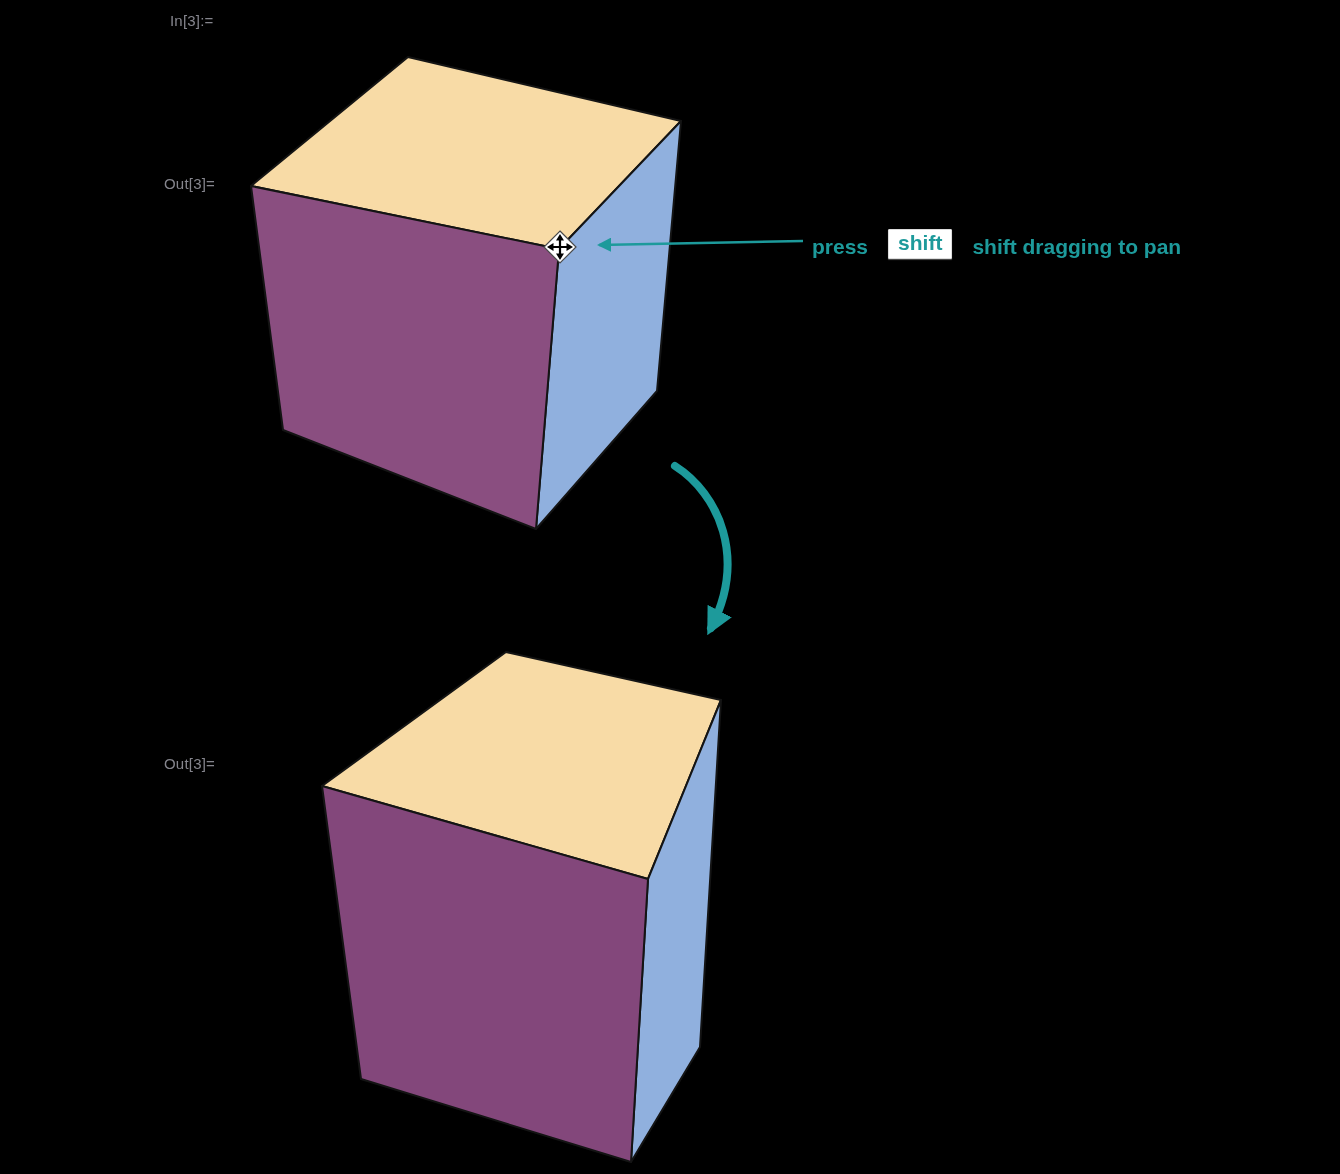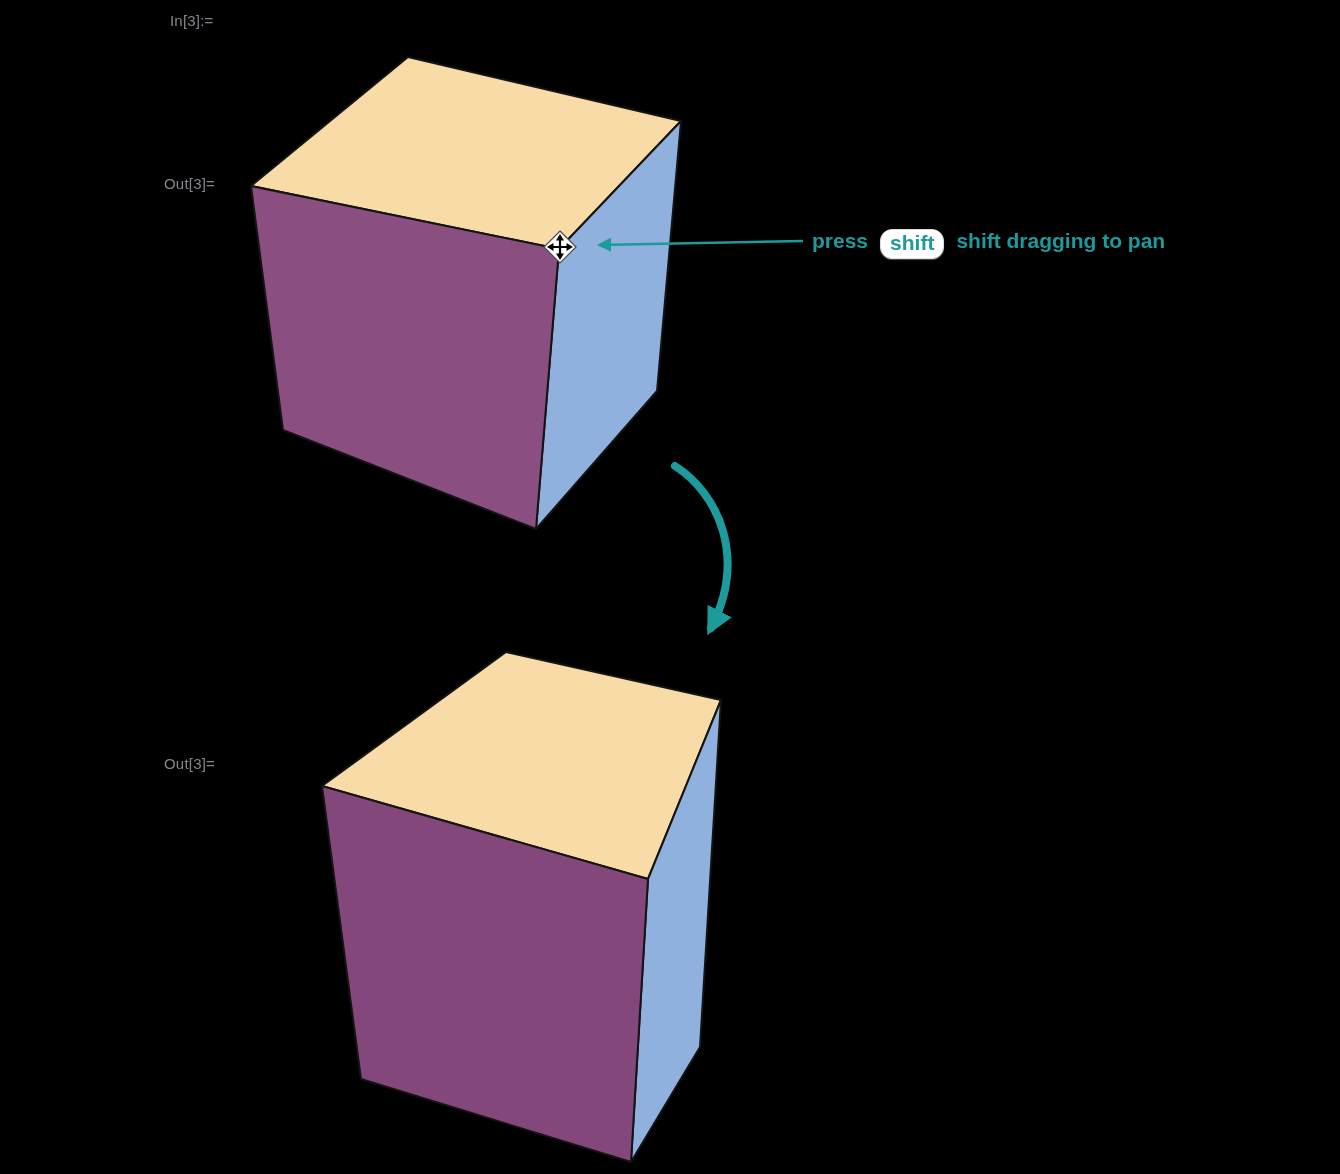--- a/index.html
+++ b/index.html
@@ -17,31 +17,31 @@
     letter-spacing:.2px;
   }
   .in-label{left:170px;top:12px;}
   .out-label-top{left:164px;top:175px;}
   .out-label-bottom{left:164px;top:755px;}
   #scene{position:absolute;left:0;top:0;}
   .annotation{
     position:absolute;
     left:812px;top:229px;
     display:flex;
-    align-items:flex-start;
-    gap:12px;
+    align-items:flex-end;
+    gap:20px;
     color:#1d9a9b;
     font-size:21px;
     font-weight:600;
     white-space:nowrap;
   }
   .keycap{
     background:#ffffff;
     color:#1d9a9b;
-    border-radius:12px;
+    border-radius:1px;
     padding:0 9px 2px 9px;
     line-height:26px;
     border:1px solid #dcdcdc;
     box-shadow:0 1px 1px rgba(150,150,150,.55);
   }
 </style>
 </head>
 <body>
 
 <div id="app">

